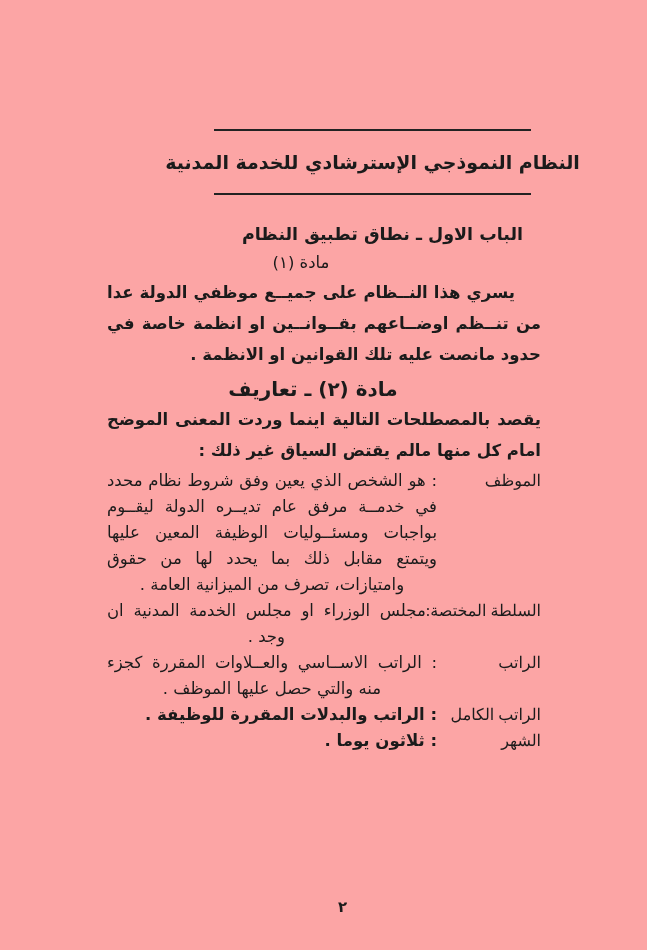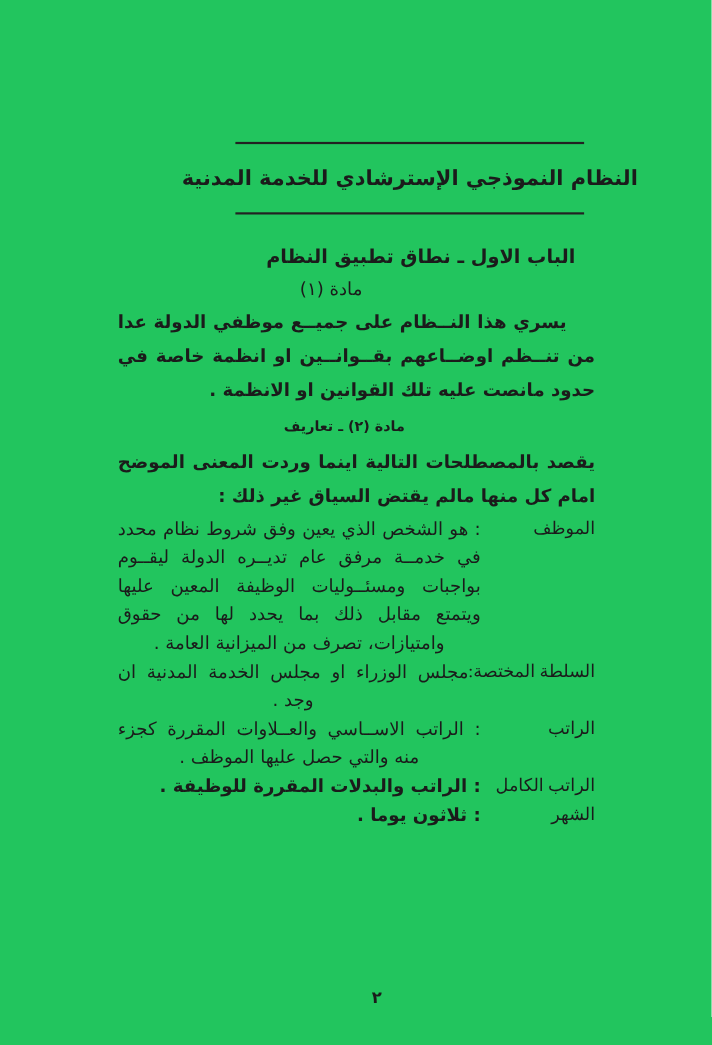--- a/index.html
+++ b/index.html
@@ -5,21 +5,21 @@
   html, body {
     margin: 0;
     padding: 0;
     background: #ffffff;
     font-family: "DejaVu Sans", sans-serif;
   }
   .page {
     position: relative;
     width: 647px;
     height: 950px;
-    background: #22c55e;
+    background: #fca5a5;
     color: #1b1b1b;
     overflow: hidden;
     direction: rtl;
   }
   .content {
     position: absolute;
     left: 107px;
     top: 0;
     width: 434px;
     direction: rtl;
@@ -72,21 +72,21 @@
     text-align: justify;
     text-align-last: right;
     font-weight: bold;
   }
   .para-indent { text-indent: 26px; }
   .article2-heading {
     width: 412px;
     margin: 4px 22px 0 0;
     margin-right: 22px;
     text-align: center;
-    font-size: 13px;
+    font-size: 20px;
     font-weight: bold;
     line-height: 30px;
   }
   
   .article2-heading { margin: 4px 0 0 0; width: 412px; margin-right: 22px; }
   .definitions {
     margin-top: 2px;
   }
   .def-row {
     display: flex;

